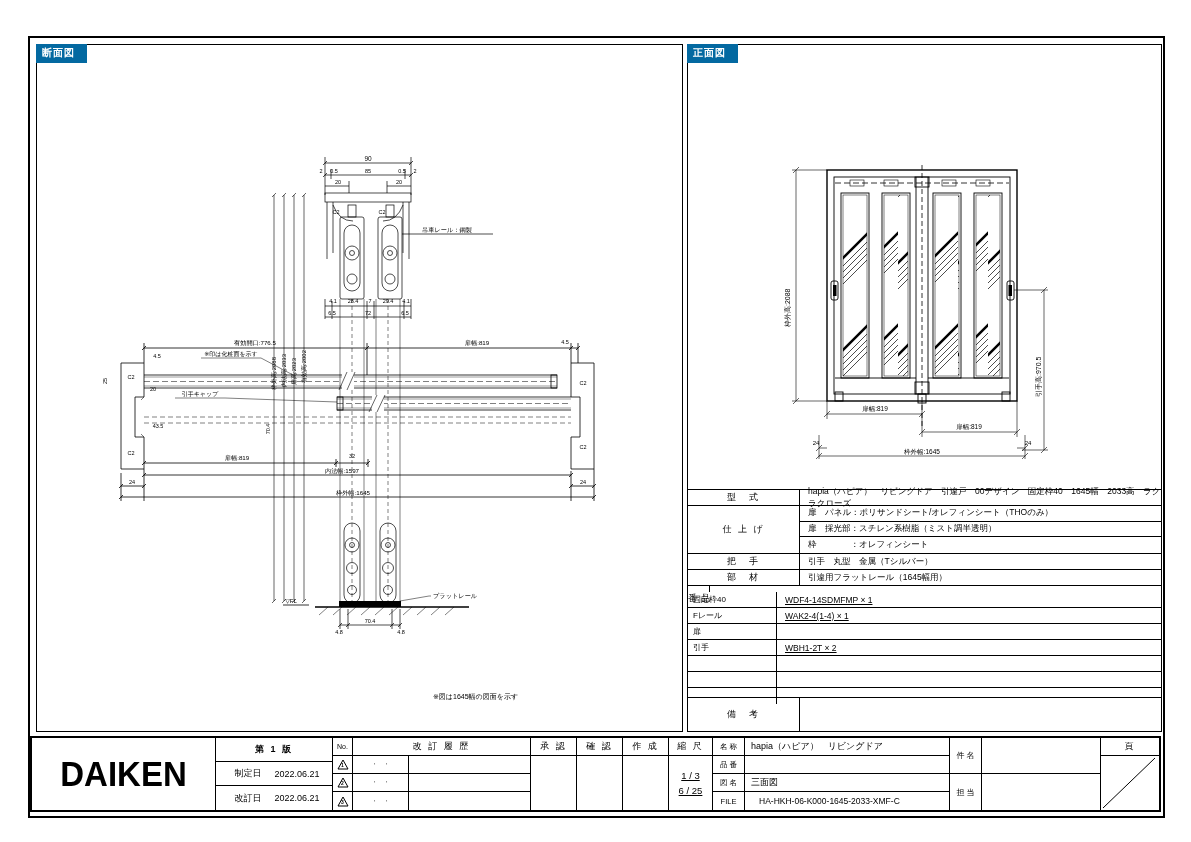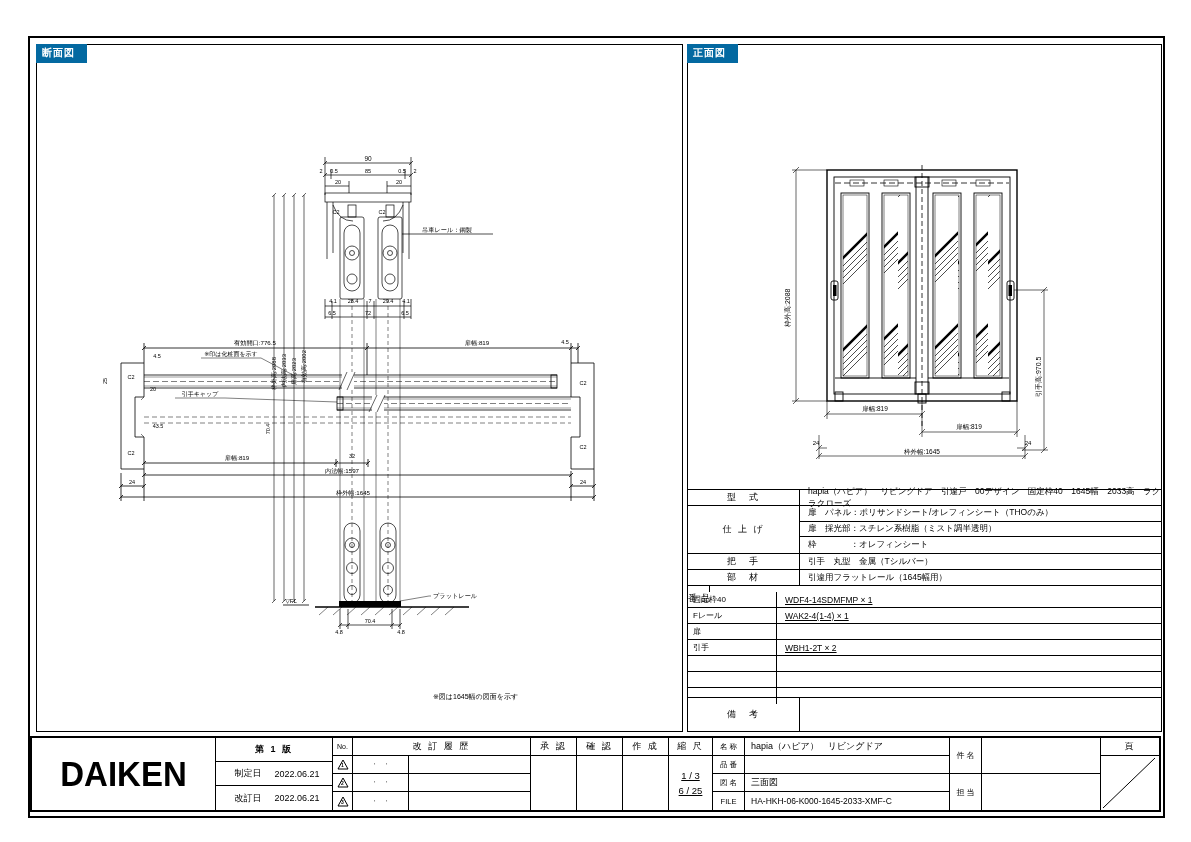--- a/index.html
+++ b/index.html
@@ -53,21 +53,21 @@
   .histdots{width:56px;min-width:56px;border-right:1px solid #000;display:flex;align-items:center;
             justify-content:center;font-size:6px;box-sizing:border-box;}
   .histrest{flex:1;}
   .tb-sign{width:46px;min-width:46px;}
   .signbody{flex:1;}
   .tb-scale{width:44px;min-width:44px;}
   .scalebody{flex:1;display:flex;flex-direction:column;align-items:center;justify-content:center;gap:4px;font-size:9.5px;text-decoration:underline;}
   .tb-right{flex:1;display:flex;border-left:1px solid #000;}
   .tb-names{flex:1;display:flex;flex-direction:column;}
   .nrow{height:18px;display:flex;border-bottom:1px solid #000;box-sizing:border-box;}
-  .nrow:last-child{border-bottom:none;}
+  .nrow:last-child{border-bottom:none;gap:8px;}
   .nlab{width:32px;min-width:32px;border-right:1px solid #000;display:flex;align-items:center;
         justify-content:center;font-size:7.5px;box-sizing:border-box;}
   .nval{flex:1;display:flex;align-items:center;padding-left:6px;font-size:9px;}
   .nval.file{font-size:8.5px;}
   .tb-mid{width:150px;min-width:150px;display:flex;flex-direction:column;border-left:1px solid #000;}
   .midcell{height:36px;display:flex;border-bottom:1px solid #000;box-sizing:border-box;}
   .midcell:last-child{border-bottom:none;}
   .midlab{width:32px;min-width:32px;border-right:1px solid #000;display:flex;align-items:center;
           justify-content:center;font-size:8px;box-sizing:border-box;}
   .midval{flex:1;}

